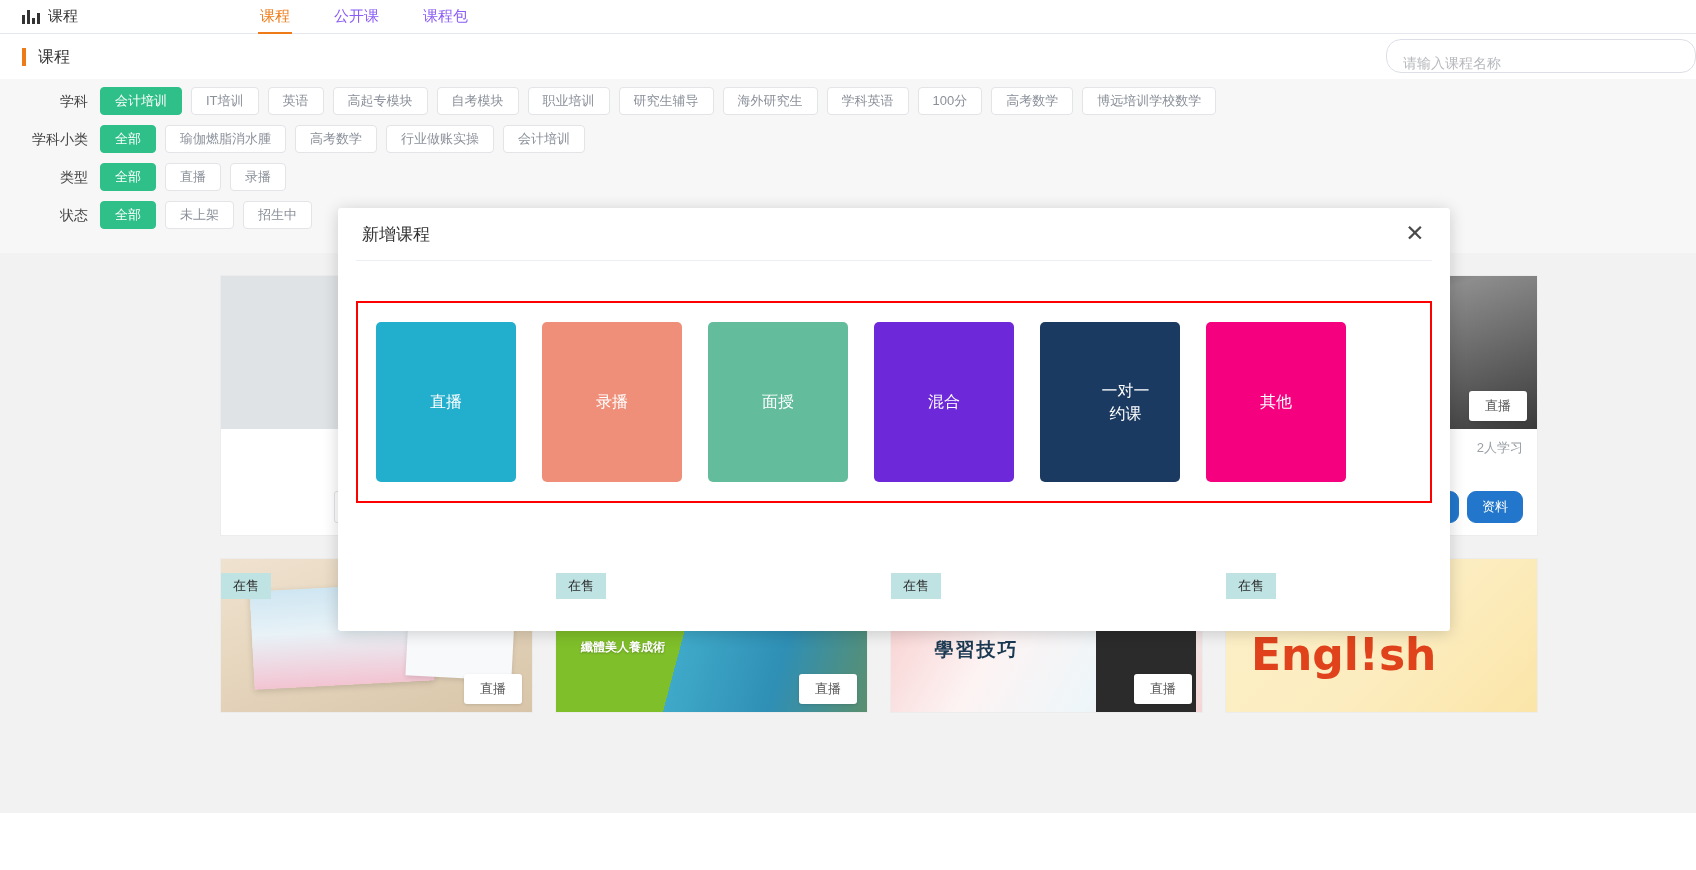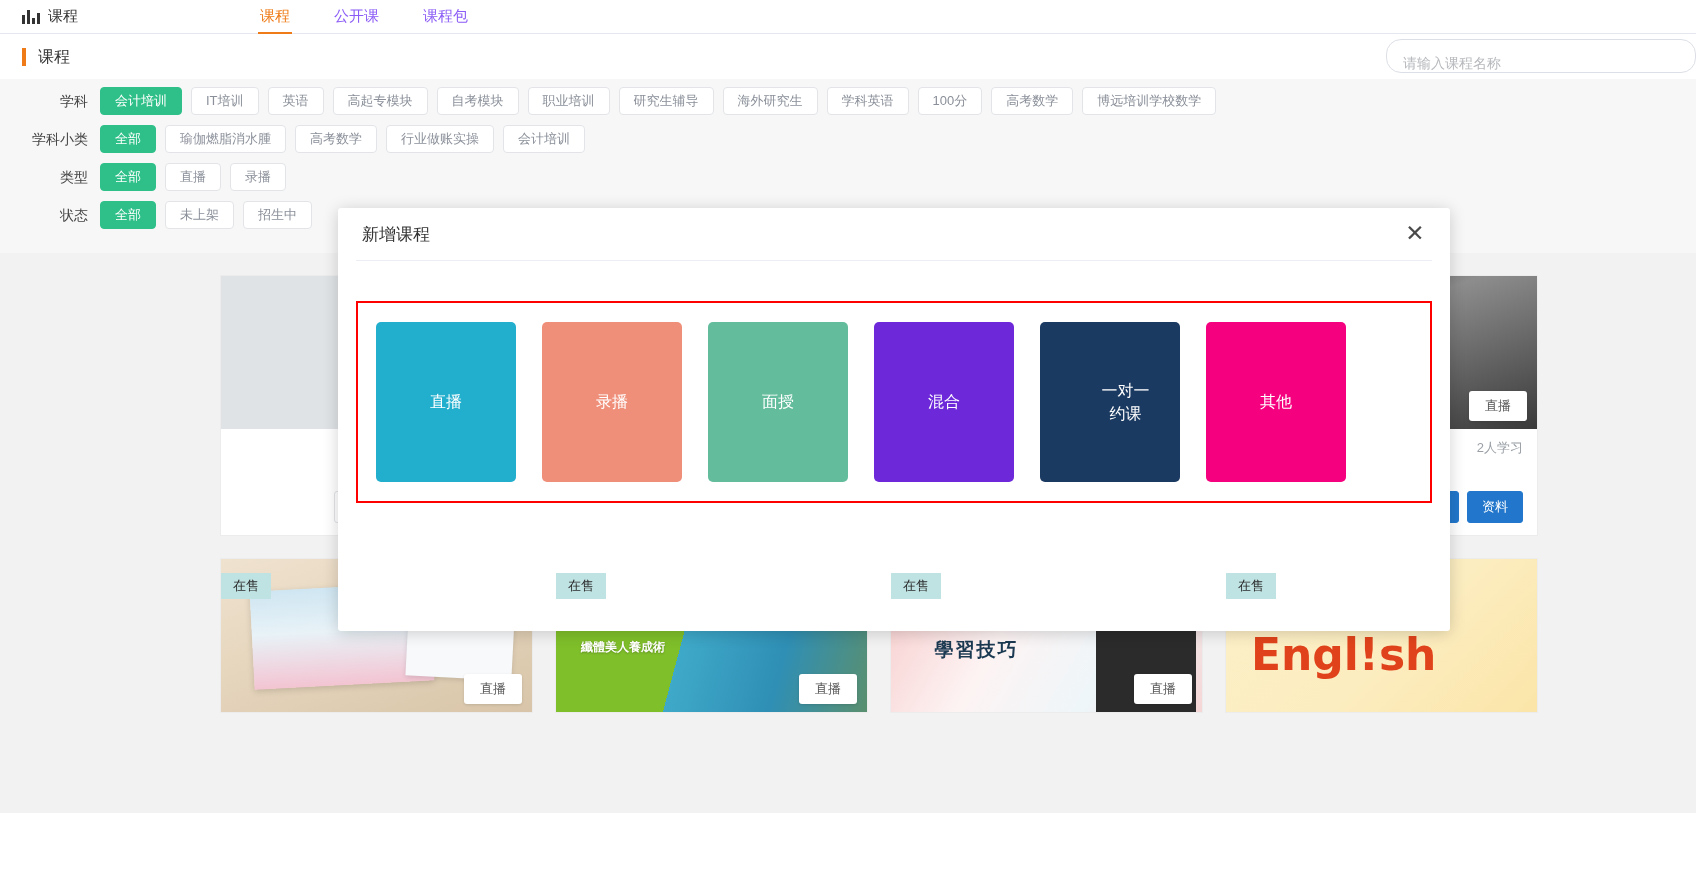--- a/index.html
+++ b/index.html
@@ -102,21 +102,21 @@
   .card-learners { font-size:13px; color:#9aa0a6; text-align:right; }
   .card-actions {
     display:flex; justify-content:flex-end; gap:8px; padding:8px 14px 12px 14px;
   }
   .btn-ghost {
     font-size:13px; color:#8a8f99; background:#fff; border:1px solid #e2e4e8;
     border-radius:3px; padding:6px 14px; cursor:pointer;
   }
   .btn-blue {
     font-size:13px; color:#fff; background:#2277cc; border:1px solid #2277cc;
-    border-radius:3px; padding:6px 14px; cursor:pointer;
+    border-radius:9px; padding:6px 14px; cursor:pointer;
   }
 
   
   .th-electronics { background: linear-gradient(160deg,#4a4a4a 0%,#8d8d8d 35%,#3a3a3a 100%); }
   .th-electronics::after{
     content:""; position:absolute; left:8%; top:18%; width:10px; height:62px;
     background:#9ada14; border-radius:2px;
   }
   .th-watercolor {
     background: linear-gradient(160deg,#efe2cf 0%,#e7d7bf 40%,#d8c5a9 100%);

